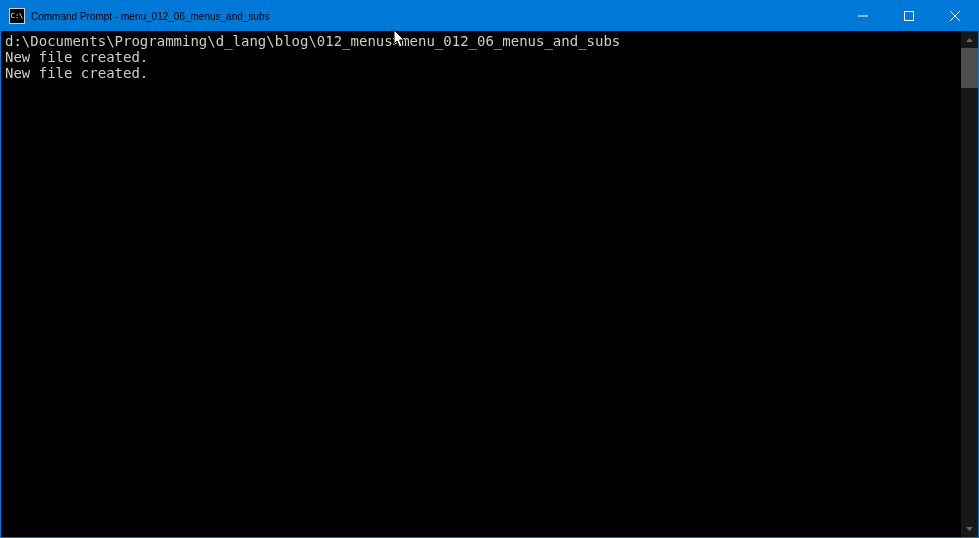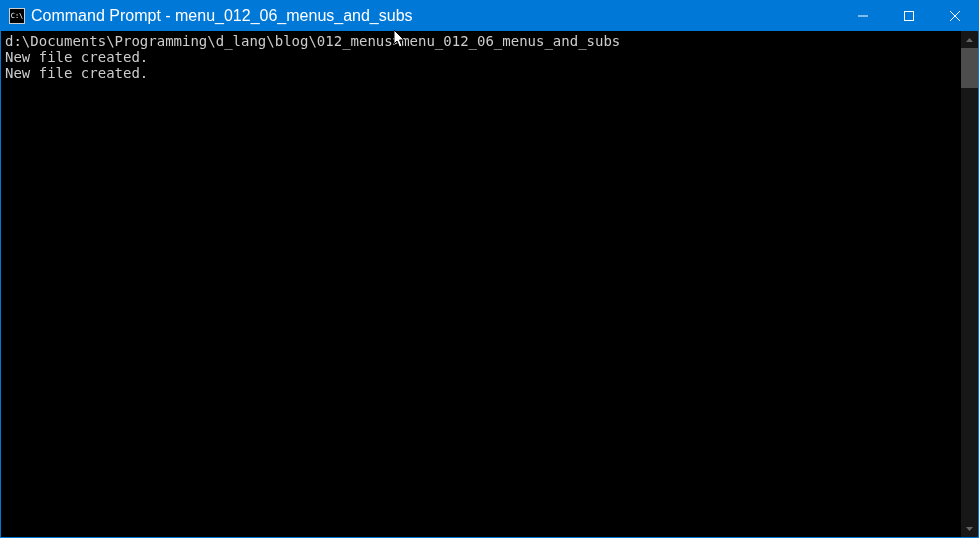--- a/index.html
+++ b/index.html
@@ -49,22 +49,22 @@
     
     .titlebar-icon-inner {
       color: #fff;
       font-size: 7px;
       font-family: Consolas, monospace;
       line-height: 1;
     }
     
     .titlebar-title {
       flex: 1;
-      font-size: 16px;
-      color: #ffffff;
+      font-size: 10px;
+      color: #000000;
       white-space: nowrap;
       overflow: hidden;
     }
     
     .titlebar-controls {
       display: flex;
       height: 100%;
     }
     
     .titlebar-btn {

